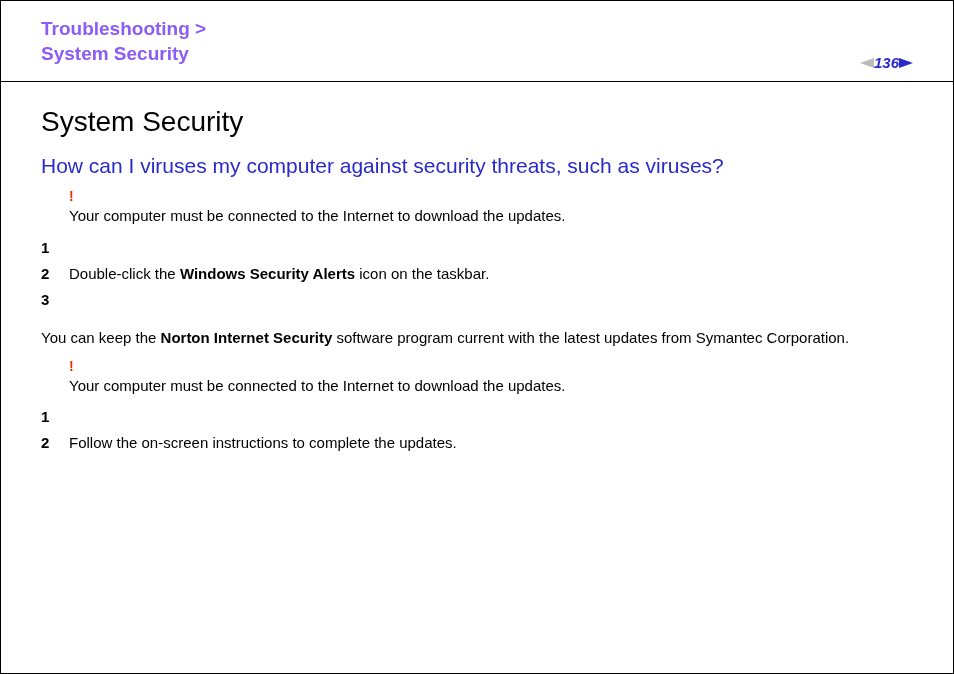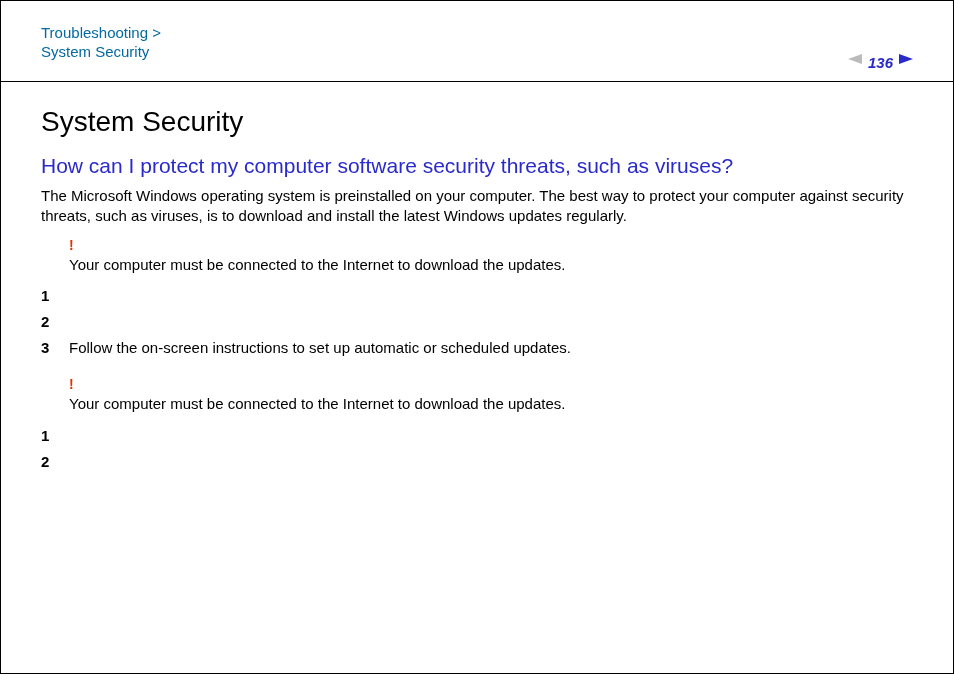--- a/index.html
+++ b/index.html
@@ -13,29 +13,28 @@
       border: 1px solid #000;
     }
     .header {
       display: flex;
       justify-content: space-between;
       align-items: center;
       padding: 12px 40px 10px 40px;
       border-bottom: 1px solid #000;
     }
     .breadcrumb {
-      font-weight: normal;
-      font-size: 15px;
-      color: #0369a1;
+      font-weight: bold;
+      font-size: 19px;
+      color: #8b5cf6;
       line-height: 1.3;
     }
     .pagenav {
       display: flex;
-      align-items: flex-start;
-      gap: 6px;
+      align-items: center;
       margin-top: 41px;
     }
     .pagenav .arrow-left, .pagenav .arrow-right {
       display: inline-block;
     }
     .pagenav .arrow-left svg, .pagenav .arrow-right svg {
       display: block;
     }
     .pagenum {
       font-weight: bold;
@@ -115,47 +114,48 @@
           <polygon points="0,0 0,10 14,5" fill="#2a2acc"></polygon>
         </svg>
     </span>
   </div>
 </div>
 
 <div class="main">
   <h1>System Security</h1>
 
   <div class="section">
-    <h2>How can I protect my computer software security threats, such as viruses?</h2>
-    <p class="para">The Microsoft Windows operating system is preinstalled on your computer. The best way to protect your computer against security threats, such as viruses, is to download and install the latest Windows updates regularly.</p>
+    <h2>How can I viruses my computer against security threats, such as viruses?</h2>
     <div class="note">
       <span class="note-bang">!</span>
       <span class="note-text">Your computer must be connected to the Internet to download the updates.</span>
     </div>
     <ol class="steps">
       <li>
         <span class="num">1</span>
       </li>
       <li>
         <span class="num">2</span>
+        <span><span>Double-click the </span><span class="b">Windows Security Alerts</span><span> icon on the taskbar.</span></span>
       </li>
       <li>
         <span class="num">3</span>
-        <span>Follow the on-screen instructions to set up automatic or scheduled updates.</span>
       </li>
     </ol>
   </div>
 
   <div class="section">
+    <p class="para"><span>You can keep the </span><span class="b">Norton Internet Security</span><span> software program current with the latest updates from Symantec Corporation.</span></p>
     <div class="note">
       <span class="note-bang">!</span>
       <span class="note-text">Your computer must be connected to the Internet to download the updates.</span>
     </div>
     <ol class="steps">
       <li>
         <span class="num">1</span>
       </li>
       <li>
         <span class="num">2</span>
+        <span>Follow the on-screen instructions to complete the updates.</span>
       </li>
     </ol>
   </div>
 </div>
 
 </body></html>

